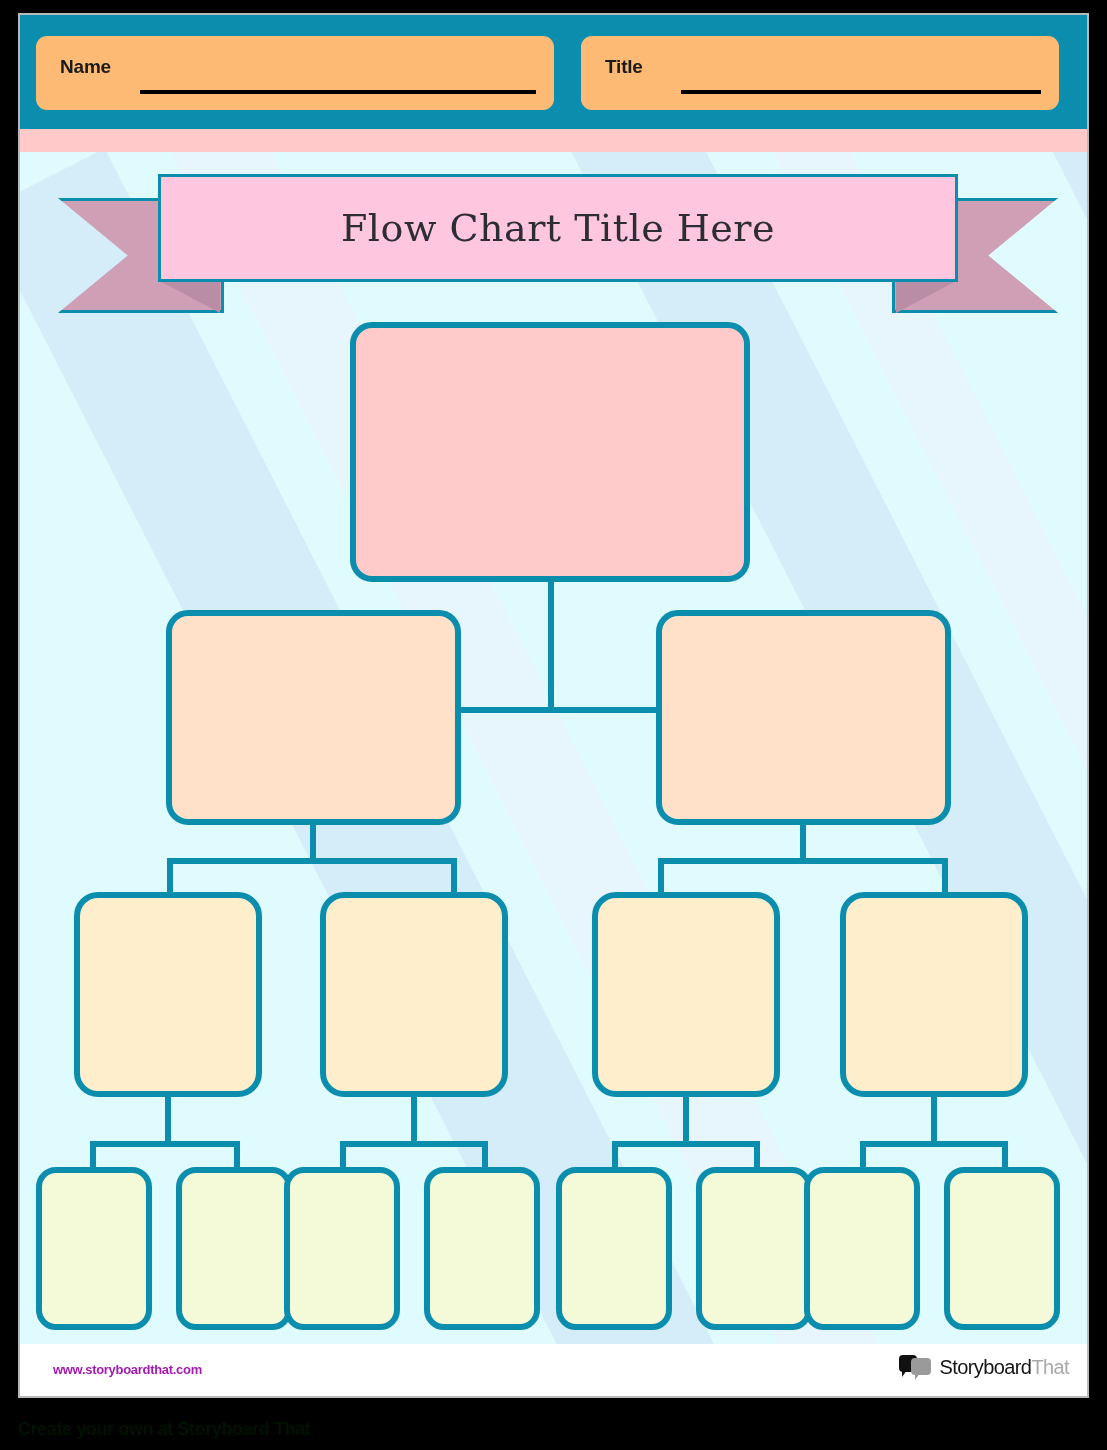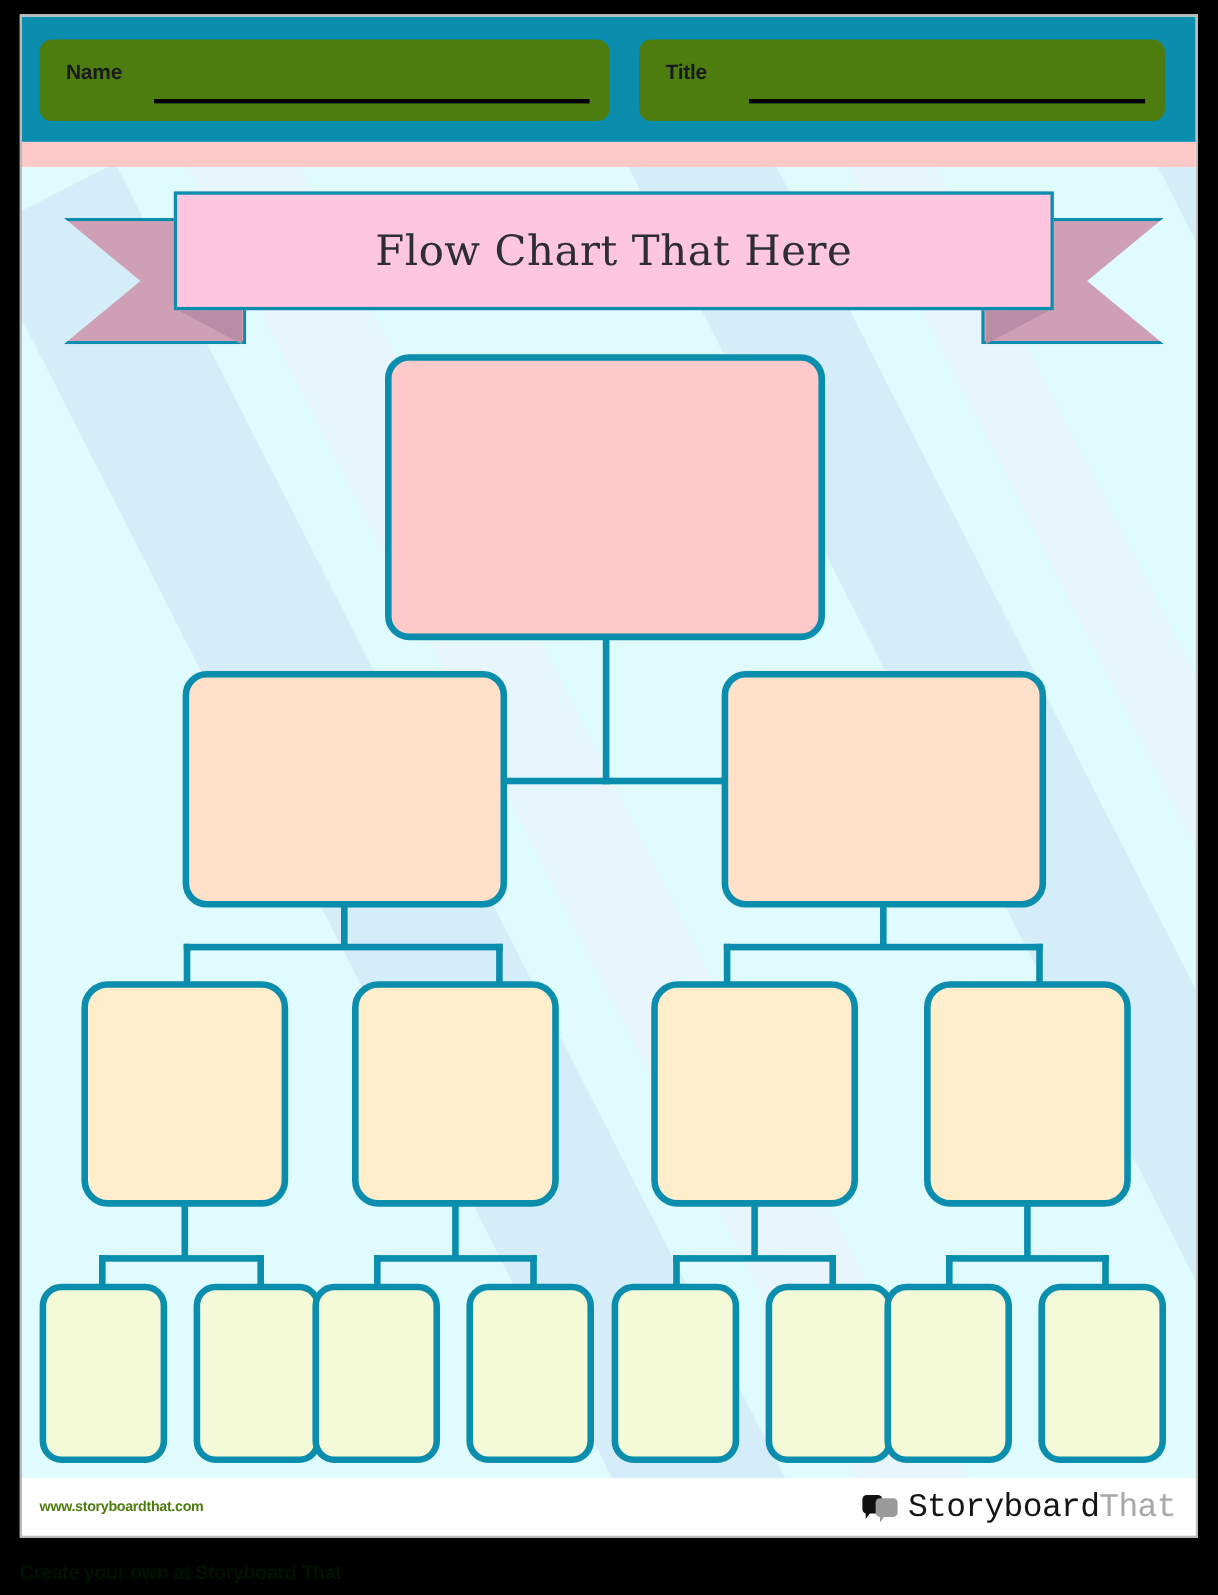--- a/index.html
+++ b/index.html
@@ -39,21 +39,21 @@
     position: absolute;
     left: 0; top: 0;
     width: 100%;
     height: 114px;
     background: #0b8ead;
   }
   .field-card {
     position: absolute;
     top: 21px;
     height: 74px;
-    background: #4d7c0f;
+    background: #fdba74;
     border-radius: 11px;
     box-sizing: border-box;
   }
   .field-name { left: 16px; width: 518px; }
   .field-date { left: 561px; width: 478px; }
   .field-label {
     position: absolute;
     left: 24px;
     top: 20px;
     font-size: 19px;
@@ -194,25 +194,25 @@
   .footer {
     position: absolute;
     left: 0;
     bottom: 0;
     width: 100%;
     height: 52px;
     background: #ffffff;
   }
   .footer-url {
     position: absolute;
-    left: 16px;
+    left: 33px;
     top: 18px;
     font-size: 13px;
     font-weight: bold;
-    color: #4d7c0f;
+    color: #a21caf;
     font-family: "Liberation Sans", sans-serif;
     letter-spacing: -0.3px;
   }
   .footer-logo {
     position: absolute;
     right: 18px;
     top: 10px;
     display: flex;
     align-items: center;
     gap: 7px;
@@ -242,22 +242,22 @@
   }
   .bubble.front::after {
     content: "";
     position: absolute;
     left: 4px; top: 15px;
     width: 0; height: 0;
     border-left: 5px solid #9a9a9a;
     border-bottom: 7px solid transparent;
   }
   .logo-text {
-    font-size: 30px;
-    font-family: Liberation Mono, monospace;
+    font-size: 20px;
+    font-family: Liberation Sans, sans-serif;
     letter-spacing: -0.6px;
   }
   .logo-text .dark { color: #151515; }
   .logo-text .grey { color: #a8a8a8; }
 
   
   .bottom-caption {
     position: absolute;
     left: 18px;
     top: 1419px;
@@ -298,21 +298,21 @@
       <div class="swoosh" style="left:470px; top:-160px; width:120px; height:1700px;"></div>
       <div class="swoosh pale" style="left:640px; top:-220px; width:70px; height:1700px;"></div>
       <div class="swoosh" style="left:880px; top:-300px; width:150px; height:1700px;"></div>
 
       <div class="banner-wrap">
         <div class="ribbon-tail left"></div>
         <div class="ribbon-tail right"></div>
         <div class="ribbon-fold left"></div>
         <div class="ribbon-fold right"></div>
         <div class="ribbon-center">
-          <span class="banner-title">Flow Chart That Here</span>
+          <span class="banner-title">Flow Chart Title Here</span>
         </div>
       </div>
 
       <div class="flow-area">
 
         <div class="conn v" style="left:528px; top:428px; height:133px;"></div>
         <div class="conn h" style="left:306px; top:555px; width:444px;"></div>
 
         <div class="node lvl1" style="left:330px; top:170px; width:400px; height:260px;"></div>
 

